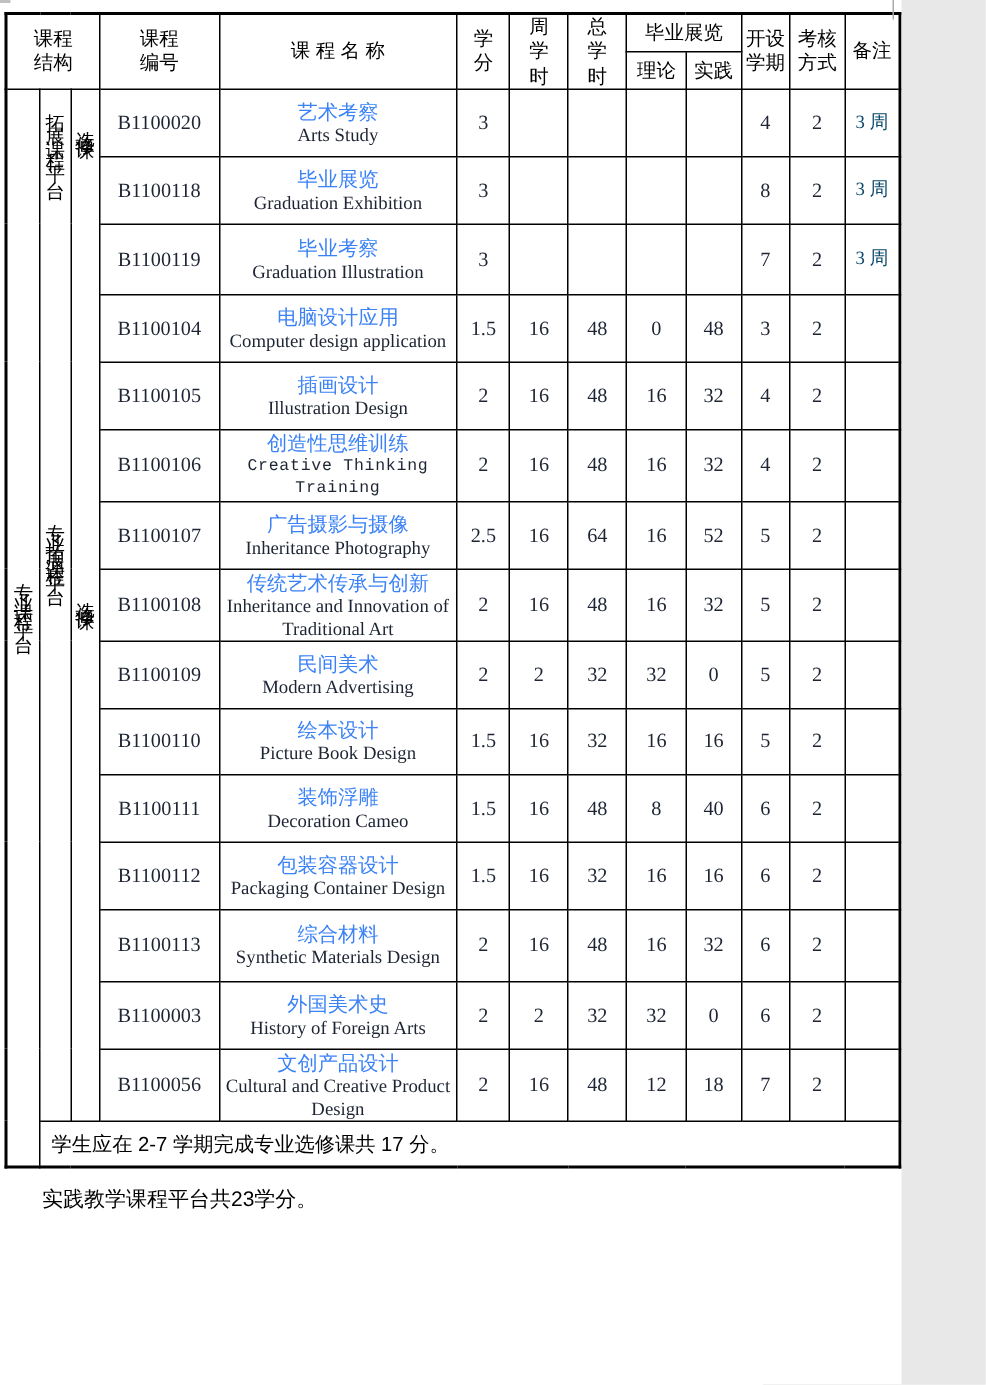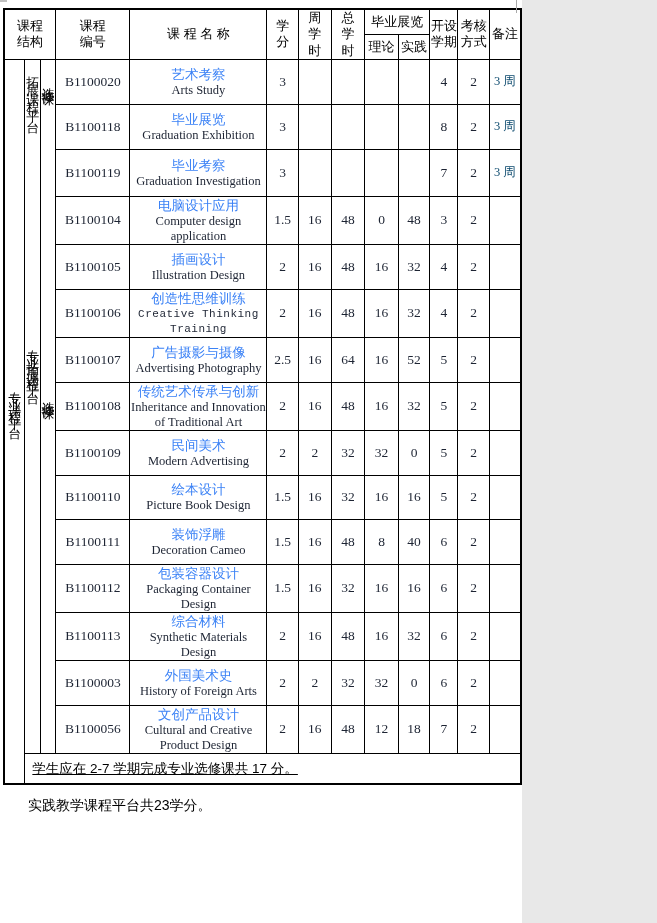--- a/index.html
+++ b/index.html
@@ -1,35 +1,35 @@
 <!DOCTYPE html>
 <html><head>
 <meta charset="utf-8">
 <style>
   html,body{margin:0;padding:0;background:#e8e8e8;}
   .page{
-    position:relative;width:522px;height:923px;margin:0;
+    position:relative;width:601px;height:923px;margin:0;
     background:#ffffff;overflow:hidden;
     font-family:"Liberation Sans",sans-serif;color:#000;
   }
   
   table.curriculum{
     border-collapse:collapse;table-layout:fixed;
     margin:8px 0 0 3px;border:2px solid #000;
   }
   th,td{border:1px solid #000;padding:0;text-align:center;vertical-align:middle;font-weight:normal;}
   thead tr{height:25px;}
   thead th{font-size:13px;line-height:1.25;white-space:pre-line;color:#000;}
   .code-cell,.num-cell{font-family:"Liberation Serif",serif;font-size:13.5px;color:#1d2433;}
   .name-cell{line-height:1;}
   .name-zh{font-size:13.5px;line-height:17px;color:#3b82f6;}
   .name-en{font-family:"Liberation Serif",serif;font-size:12.5px;line-height:15px;color:#1d2433;}
   .name-en.mono{font-family:"Liberation Mono",monospace;font-size:11px;letter-spacing:0.5px;}
   .remark-cell{font-family:"Liberation Serif",serif;font-size:12.5px;color:#0c4a6e;}
-  .footer-cell{text-align:left;padding-left:7px;font-size:13.5px;color:#000;text-decoration:underline;}
+  .footer-cell{text-align:left;padding-left:7px;font-size:13.5px;color:#000;}
   
   .rel{position:relative;}
   .vtext{
     writing-mode:vertical-rl;text-orientation:upright;
     font-size:13px;line-height:1;margin:0 auto;display:block;color:#000;
   }
   .abs{position:absolute;left:50%;transform:translateX(-50%);margin:0;}
   .ls3{letter-spacing:3px;}
   .ls6{letter-spacing:6px;}
   .ls7{letter-spacing:7px;}
@@ -140,21 +140,21 @@
           <td class="num-cell"></td>
           <td class="num-cell"></td>
           <td class="num-cell">8</td>
           <td class="num-cell">2</td>
           <td class="remark-cell">3 周</td>
         </tr>
         <tr style="height: 47px;">
           <td class="code-cell">B1100119</td>
           <td class="name-cell">
             <div class="name-zh">毕业考察</div>
-            <div class="name-en">Graduation Investigation</div>
+            <div class="name-en">Graduation Illustration</div>
           </td>
           <td class="num-cell">3</td>
           <td class="num-cell"></td>
           <td class="num-cell"></td>
           <td class="num-cell"></td>
           <td class="num-cell"></td>
           <td class="num-cell">7</td>
           <td class="num-cell">2</td>
           <td class="remark-cell">3 周</td>
         </tr>
@@ -200,21 +200,21 @@
           <td class="num-cell">16</td>
           <td class="num-cell">32</td>
           <td class="num-cell">4</td>
           <td class="num-cell">2</td>
           <td class="remark-cell"></td>
         </tr>
         <tr style="height: 45px;">
           <td class="code-cell">B1100107</td>
           <td class="name-cell">
             <div class="name-zh">广告摄影与摄像</div>
-            <div class="name-en">Advertising Photography</div>
+            <div class="name-en">Inheritance Photography</div>
           </td>
           <td class="num-cell">2.5</td>
           <td class="num-cell">16</td>
           <td class="num-cell">64</td>
           <td class="num-cell">16</td>
           <td class="num-cell">52</td>
           <td class="num-cell">5</td>
           <td class="num-cell">2</td>
           <td class="remark-cell"></td>
         </tr>

